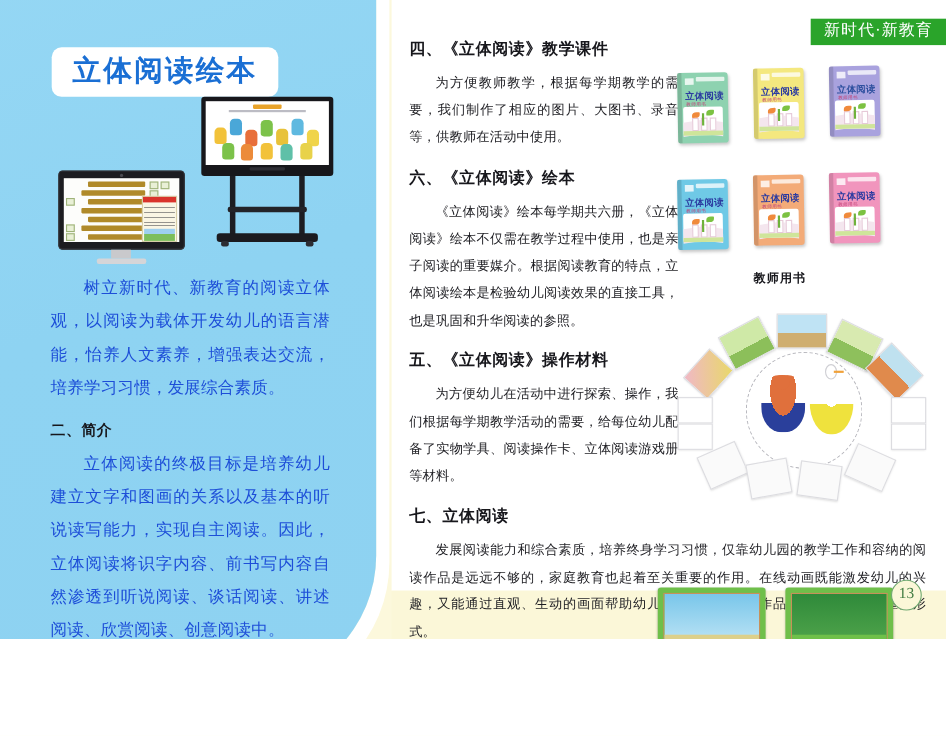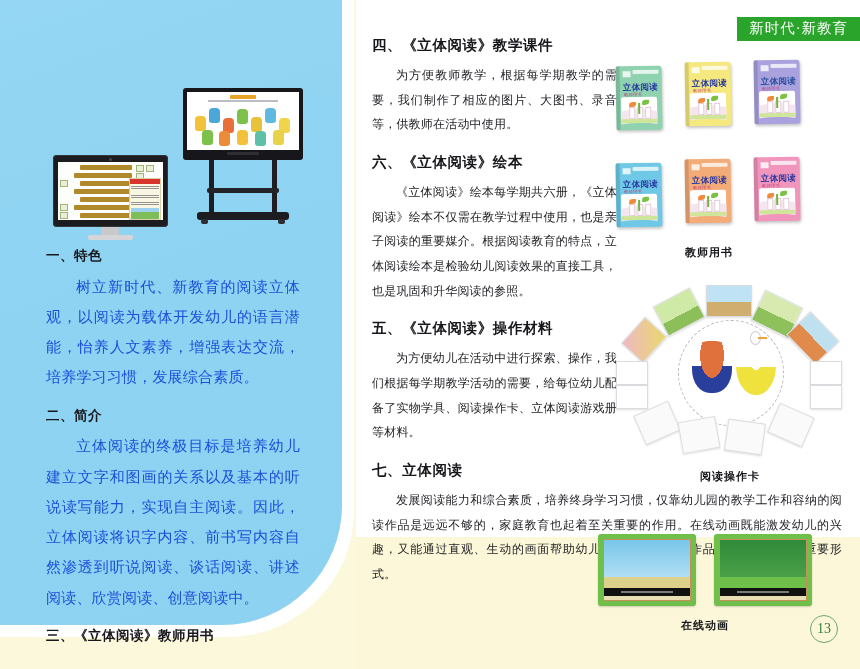--- a/index.html
+++ b/index.html
@@ -1,21 +1,21 @@
 <!DOCTYPE html>
 <html><head>
 <meta charset="utf-8">
 <style>
   html,body{margin:0;padding:0;}
   body{
     width:860px;height:669px;overflow:hidden;
     background:#ffffff;
     font-family:"Liberation Sans","DejaVu Sans",sans-serif;
   }
-  .page{position:relative;width:860px;height:669px;background:#ffffff;overflow:hidden;}
+  .page{position:relative;width:860px;height:581px;background:#ffffff;overflow:hidden;}
 
   
   .cream-bg{
     position:absolute;left:0;top:0;width:860px;height:669px;
     background:#fcf8dc;
   }
   .blue-panel{
     position:absolute;left:-20px;top:-20px;width:362px;height:645px;
     background:linear-gradient(160deg,#95d7f4 0%,#8ed3f2 45%,#8ed2f1 100%);
     border-bottom-right-radius:120px;
@@ -221,20 +221,23 @@
 
 <div class="page">
 
   <div class="cream-bg"></div>
   <div class="white-upper-right"></div>
   <div class="cream-lower"></div>
   <div class="blue-panel"></div>
 
   <div class="badge">新时代·新教育</div>
 
+  <div class="title-box">
+    <div class="t">立体阅读绘本</div>
+  </div>
 
   <div class="monitor">
     <div class="bezel"></div>
     <div class="cam"></div>
     <div class="screen">
       <div class="row" style="left:22px;top:3px;width:52px;"></div>
       <div class="row" style="left:16px;top:11px;width:58px;"></div>
       <div class="row" style="left:22px;top:19px;width:52px;"></div>
       <div class="row" style="left:16px;top:27px;width:58px;"></div>
       <div class="row" style="left:22px;top:35px;width:52px;"></div>
@@ -279,21 +282,20 @@
     <div class="brandline"></div>
     <div class="post"></div>
     <div class="post2"></div>
     <div class="shelf"></div>
     <div class="foot"></div>
     <div class="wheel" style="left:18px;"></div>
     <div class="wheel" style="left:95px;"></div>
   </div>
 
   <div class="lcol">
-    <div class="h-sec">一、特色</div>
     <div class="p-sec">树立新时代、新教育的阅读立体观，以阅读为载体开发幼儿的语言潜能，怡养人文素养，增强表达交流，培养学习习惯，发展综合素质。</div>
     <div class="h-sec">二、简介</div>
     <div class="p-sec">立体阅读的终极目标是培养幼儿建立文字和图画的关系以及基本的听说读写能力，实现自主阅读。因此，立体阅读将识字内容、前书写内容自然渗透到听说阅读、谈话阅读、讲述阅读、欣赏阅读、创意阅读中。</div>
     <div class="h-sec">三、《立体阅读》教师用书</div>
   </div>
 
   <div class="rcol">
     <div class="sec-block">
       <div class="r-h">四、《立体阅读》教学课件</div>
       <div class="r-p narrow">为方便教师教学，根据每学期教学的需要，我们制作了相应的图片、大图书、录音等，供教师在活动中使用。</div>
@@ -443,21 +445,20 @@
     <div class="card" style="left:116px;top:140px;width:36px;height:30px;transform:rotate(8deg);background:#fafafa;"></div>
     <div class="card" style="left:162px;top:128px;width:36px;height:30px;transform:rotate(24deg);background:#fafafa;"></div>
     <div class="fox">
         <div class="head"></div>
       </div>
     <div class="stork">
         <div class="head"></div>
         <div class="beak"></div>
       </div>
   </div>
-  <div class="cap" style="left:610px;top:469px;width:240px;">阅读操作卡</div>
 
   <div class="anims">
     <div class="anim" style="left:0;">
       <div class="frame">
         <div class="sky" style="background:linear-gradient(to bottom,#79c6ea,#b8e2f4);"></div>
         <div class="ground" style="background:#ddd08a;"></div>
         <div class="bar">
             <span></span>
           </div>
         <div class="ctrl"></div>

